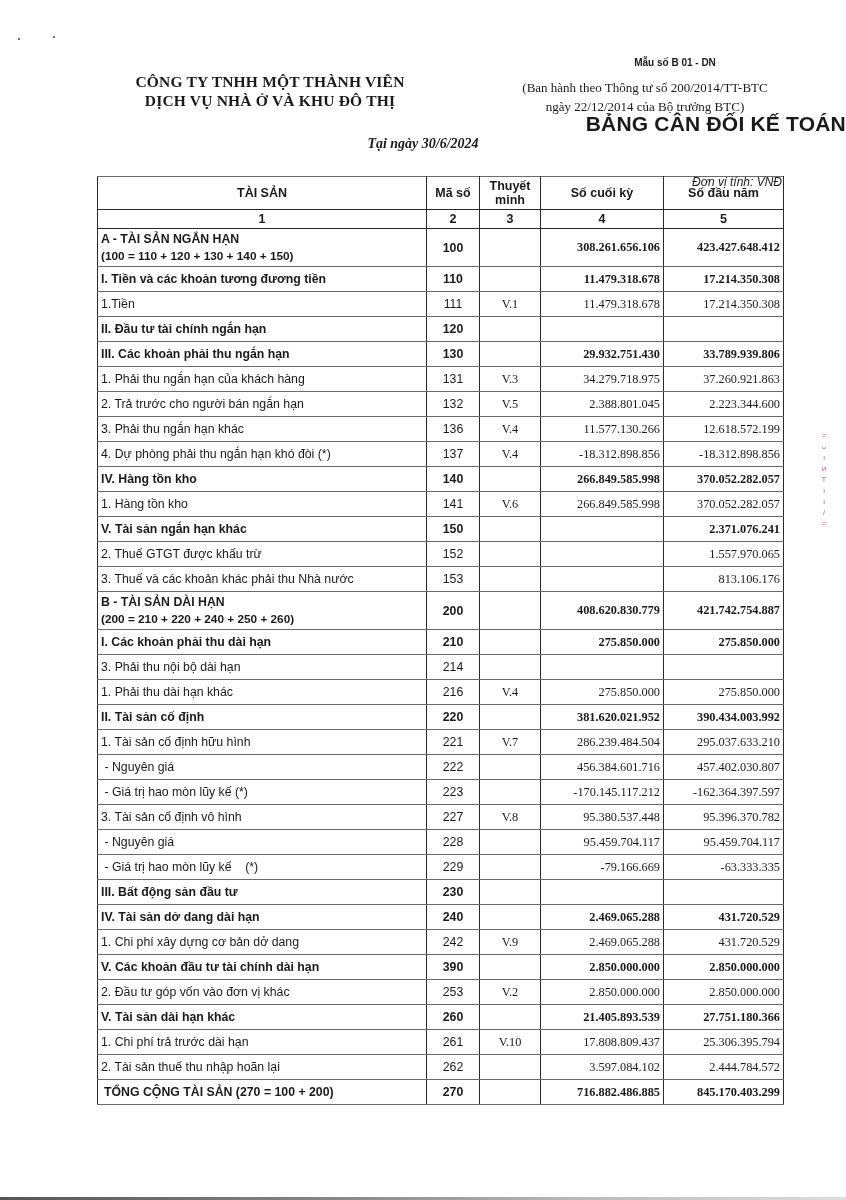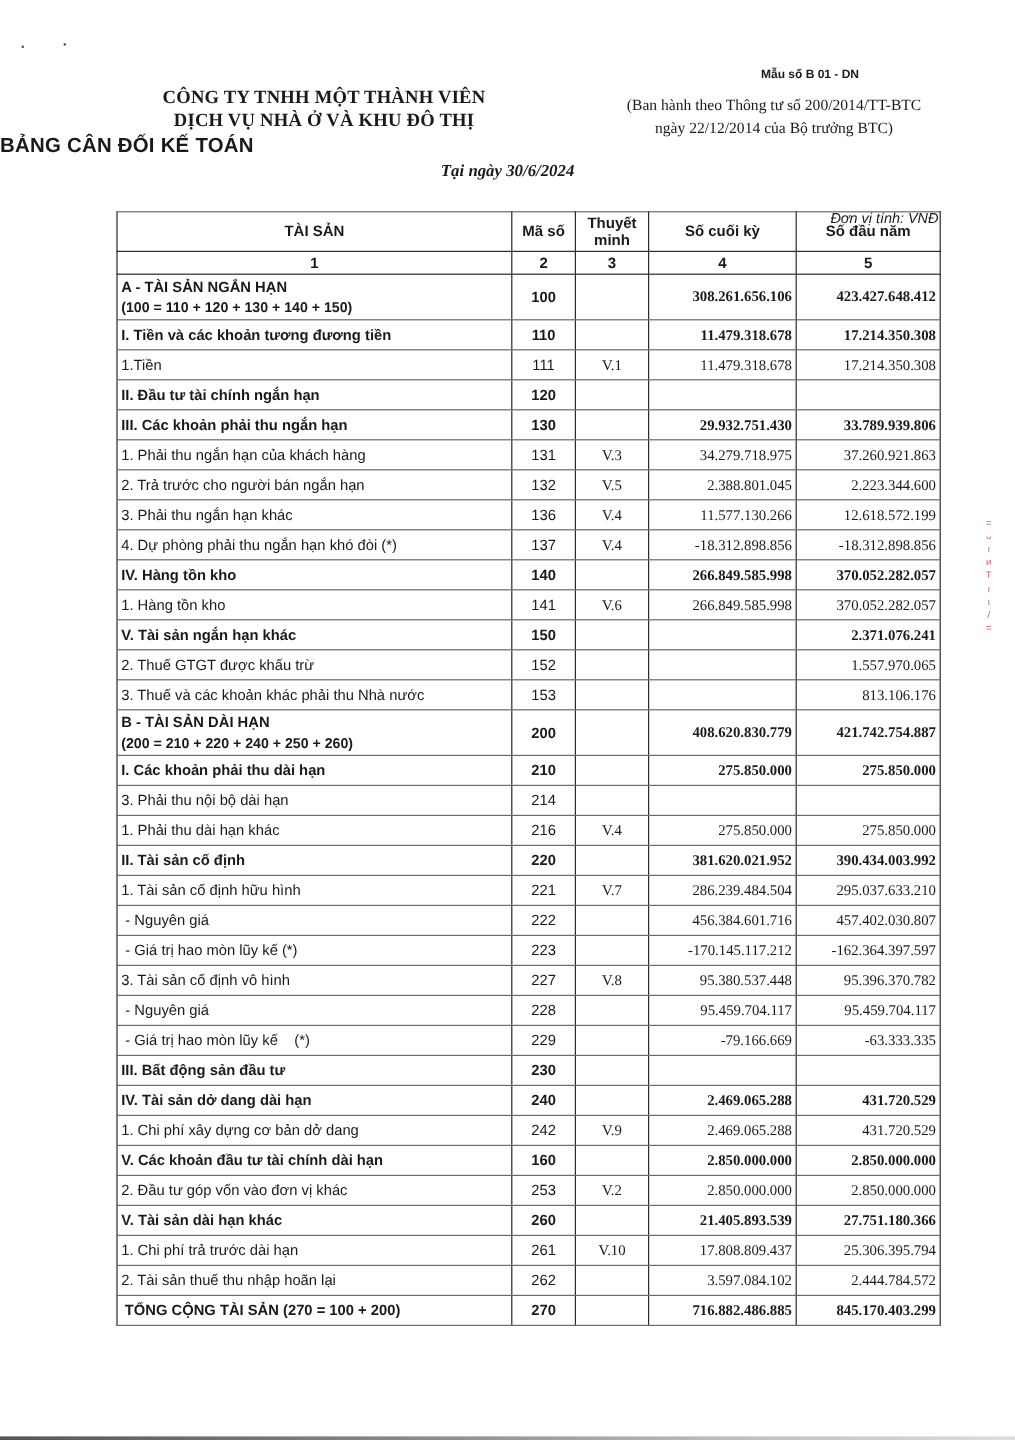--- a/index.html
+++ b/index.html
@@ -15,22 +15,22 @@
     }
     .form-code {
       position: absolute; left: 560px; top: 57px; width: 230px; text-align: center;
       font-size: 10px; font-weight: bold;
     }
     .issued {
       position: absolute; left: 500px; top: 78px; width: 290px; text-align: center;
       font-family: "Liberation Serif", serif; font-size: 13px; line-height: 19px;
     }
     .title {
-      position: absolute; left: 0; top: 112px; width: 846px; text-align: left;
-      font-weight: bold; font-size: 17px; letter-spacing: 0.2px;
+      position: absolute; left: 0; top: 112px; width: 846px; text-align: right;
+      font-weight: bold; font-size: 21px; letter-spacing: 0.2px;
     }
     .subtitle {
       position: absolute; left: 0; top: 136px; width: 846px; text-align: center;
       font-family: "Liberation Serif", serif; font-style: italic; font-weight: bold; font-size: 14px;
     }
     .unit {
       position: absolute; left: 560px; top: 175px; width: 222px; text-align: right;
       font-style: italic; font-size: 12px;
     }
     table.bs {
@@ -308,21 +308,21 @@
       </tr>
       <tr>
         <td class="label"><span style="white-space: pre;">1. Chi phí xây dựng cơ bản dở dang</span></td>
         <td class="code">242</td>
         <td class="note">V.9</td>
         <td class="num">2.469.065.288</td>
         <td class="num">431.720.529</td>
       </tr>
       <tr class="bold">
         <td class="label"><span style="white-space: pre;">V. Các khoản đầu tư tài chính dài hạn</span></td>
-        <td class="code">160</td>
+        <td class="code">390</td>
         <td class="note"></td>
         <td class="num">2.850.000.000</td>
         <td class="num">2.850.000.000</td>
       </tr>
       <tr>
         <td class="label"><span style="white-space: pre;">2. Đầu tư góp vốn vào đơn vị khác</span></td>
         <td class="code">253</td>
         <td class="note">V.2</td>
         <td class="num">2.850.000.000</td>
         <td class="num">2.850.000.000</td>

